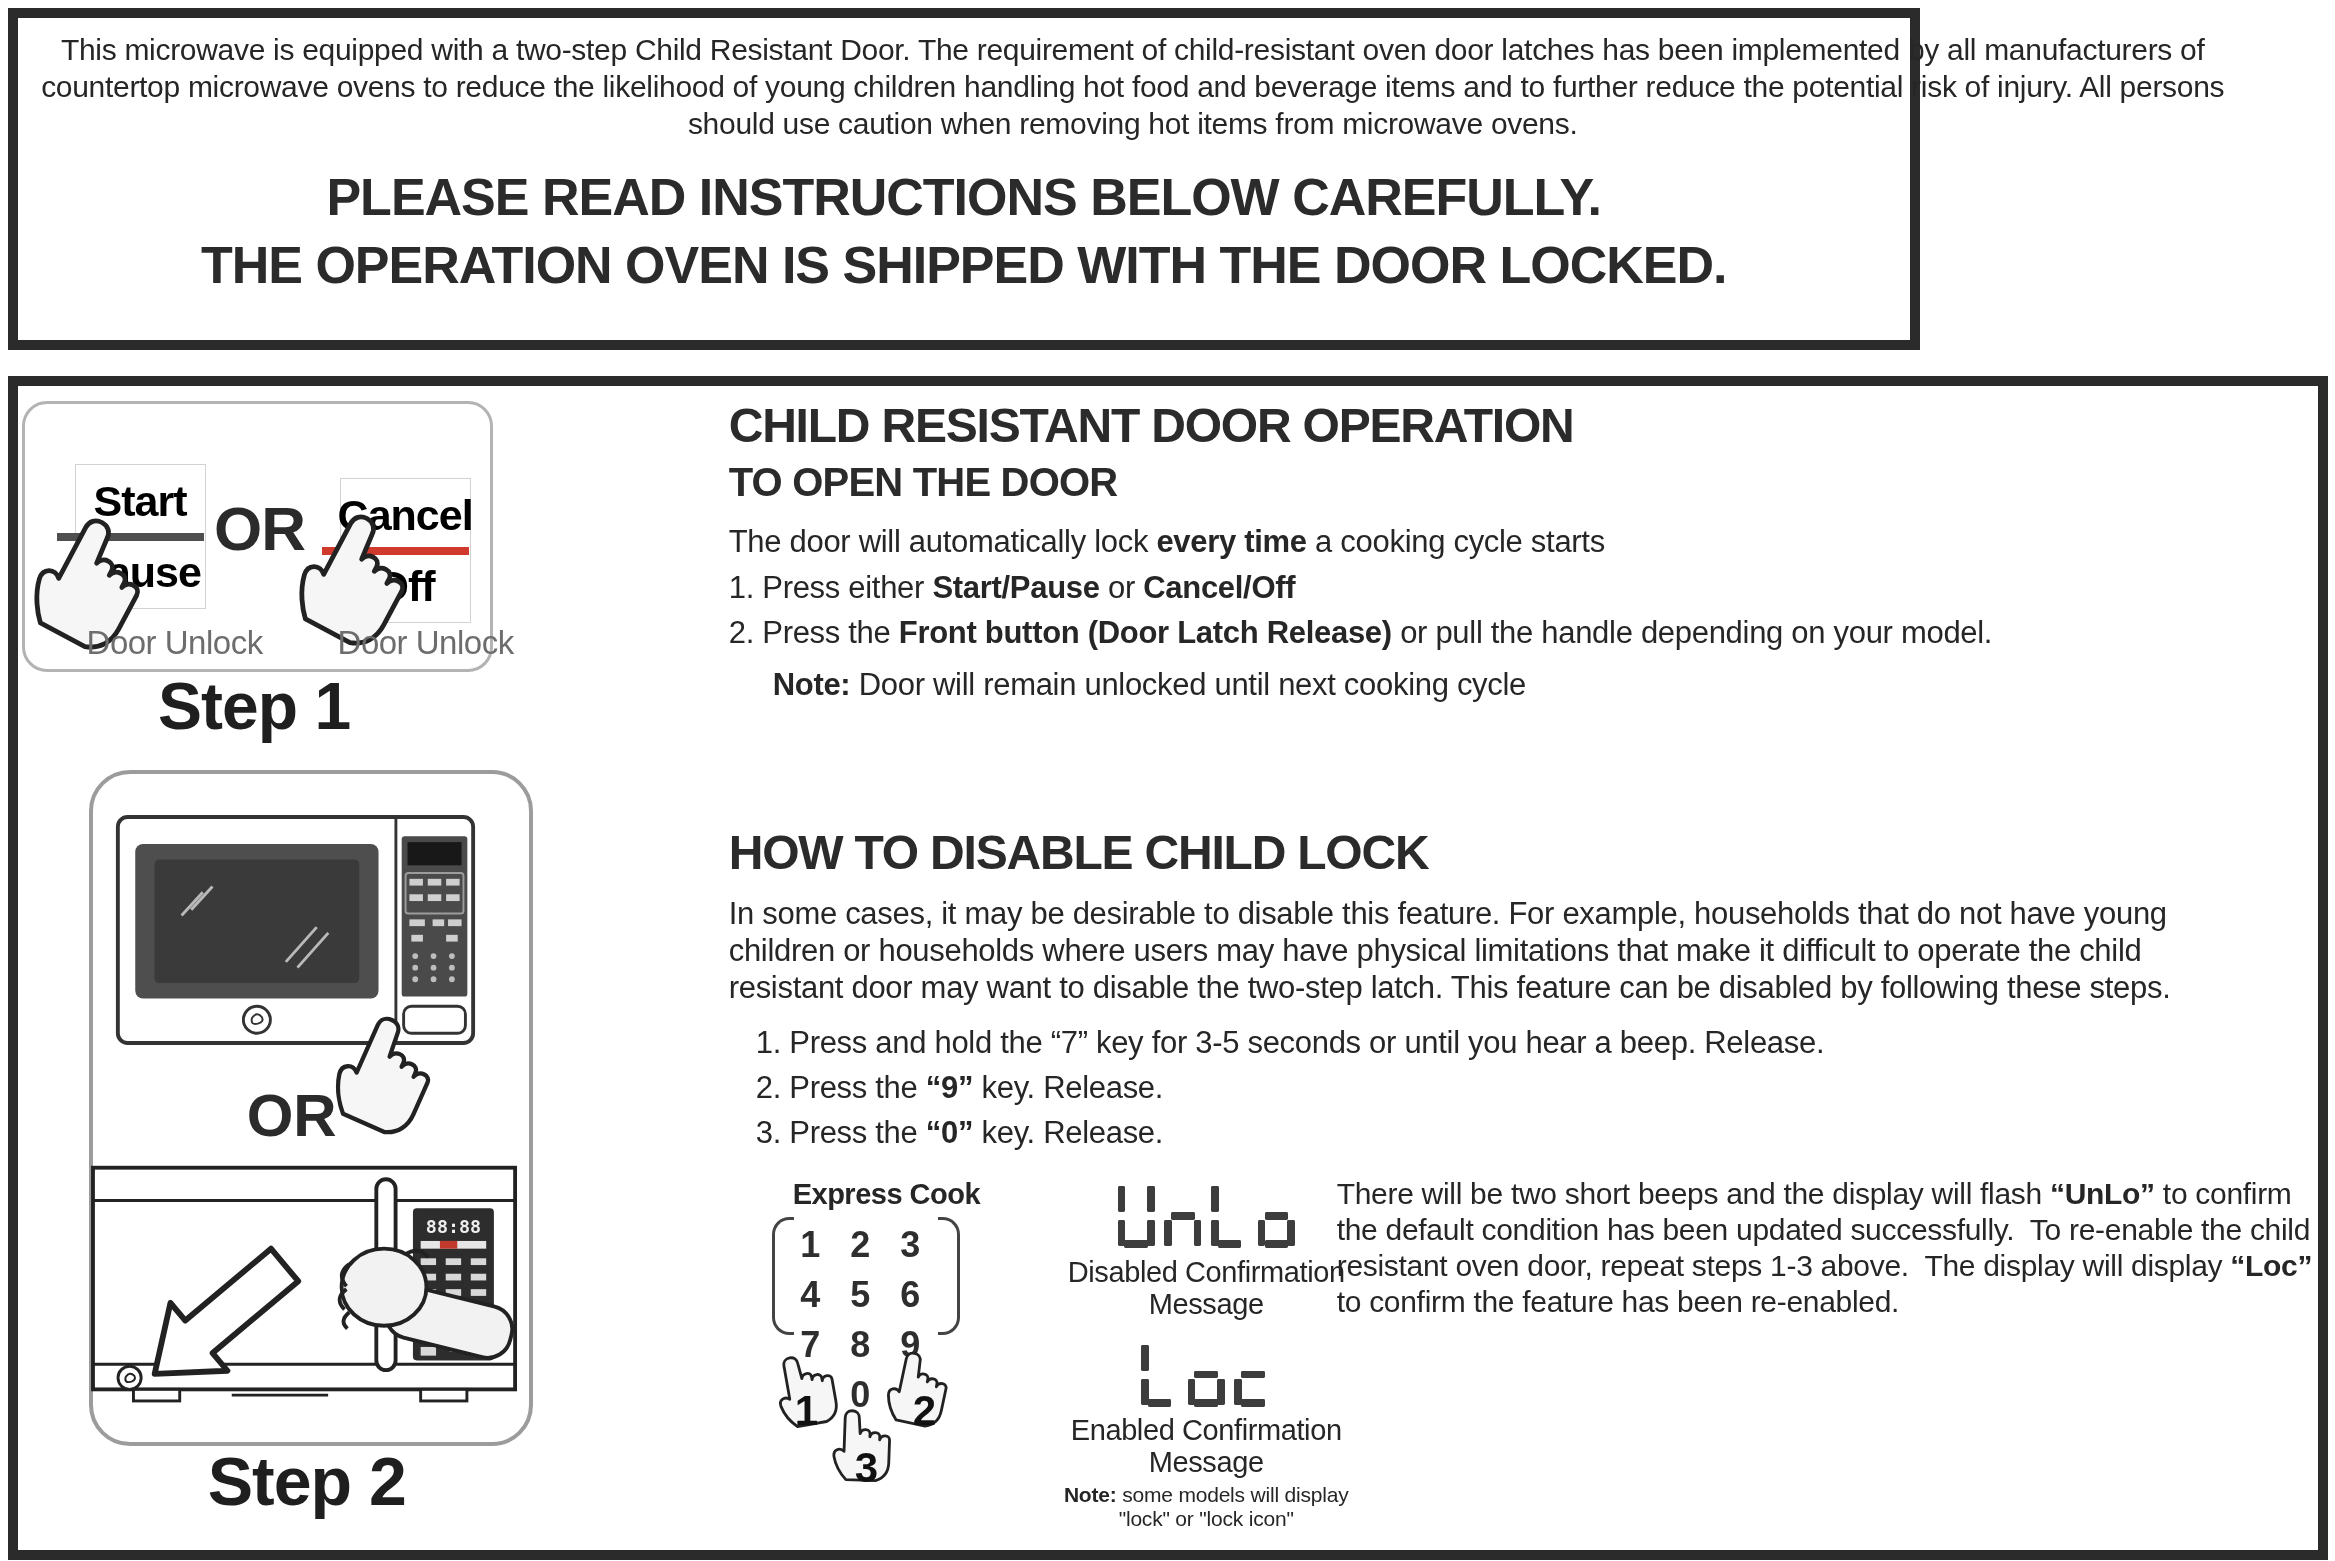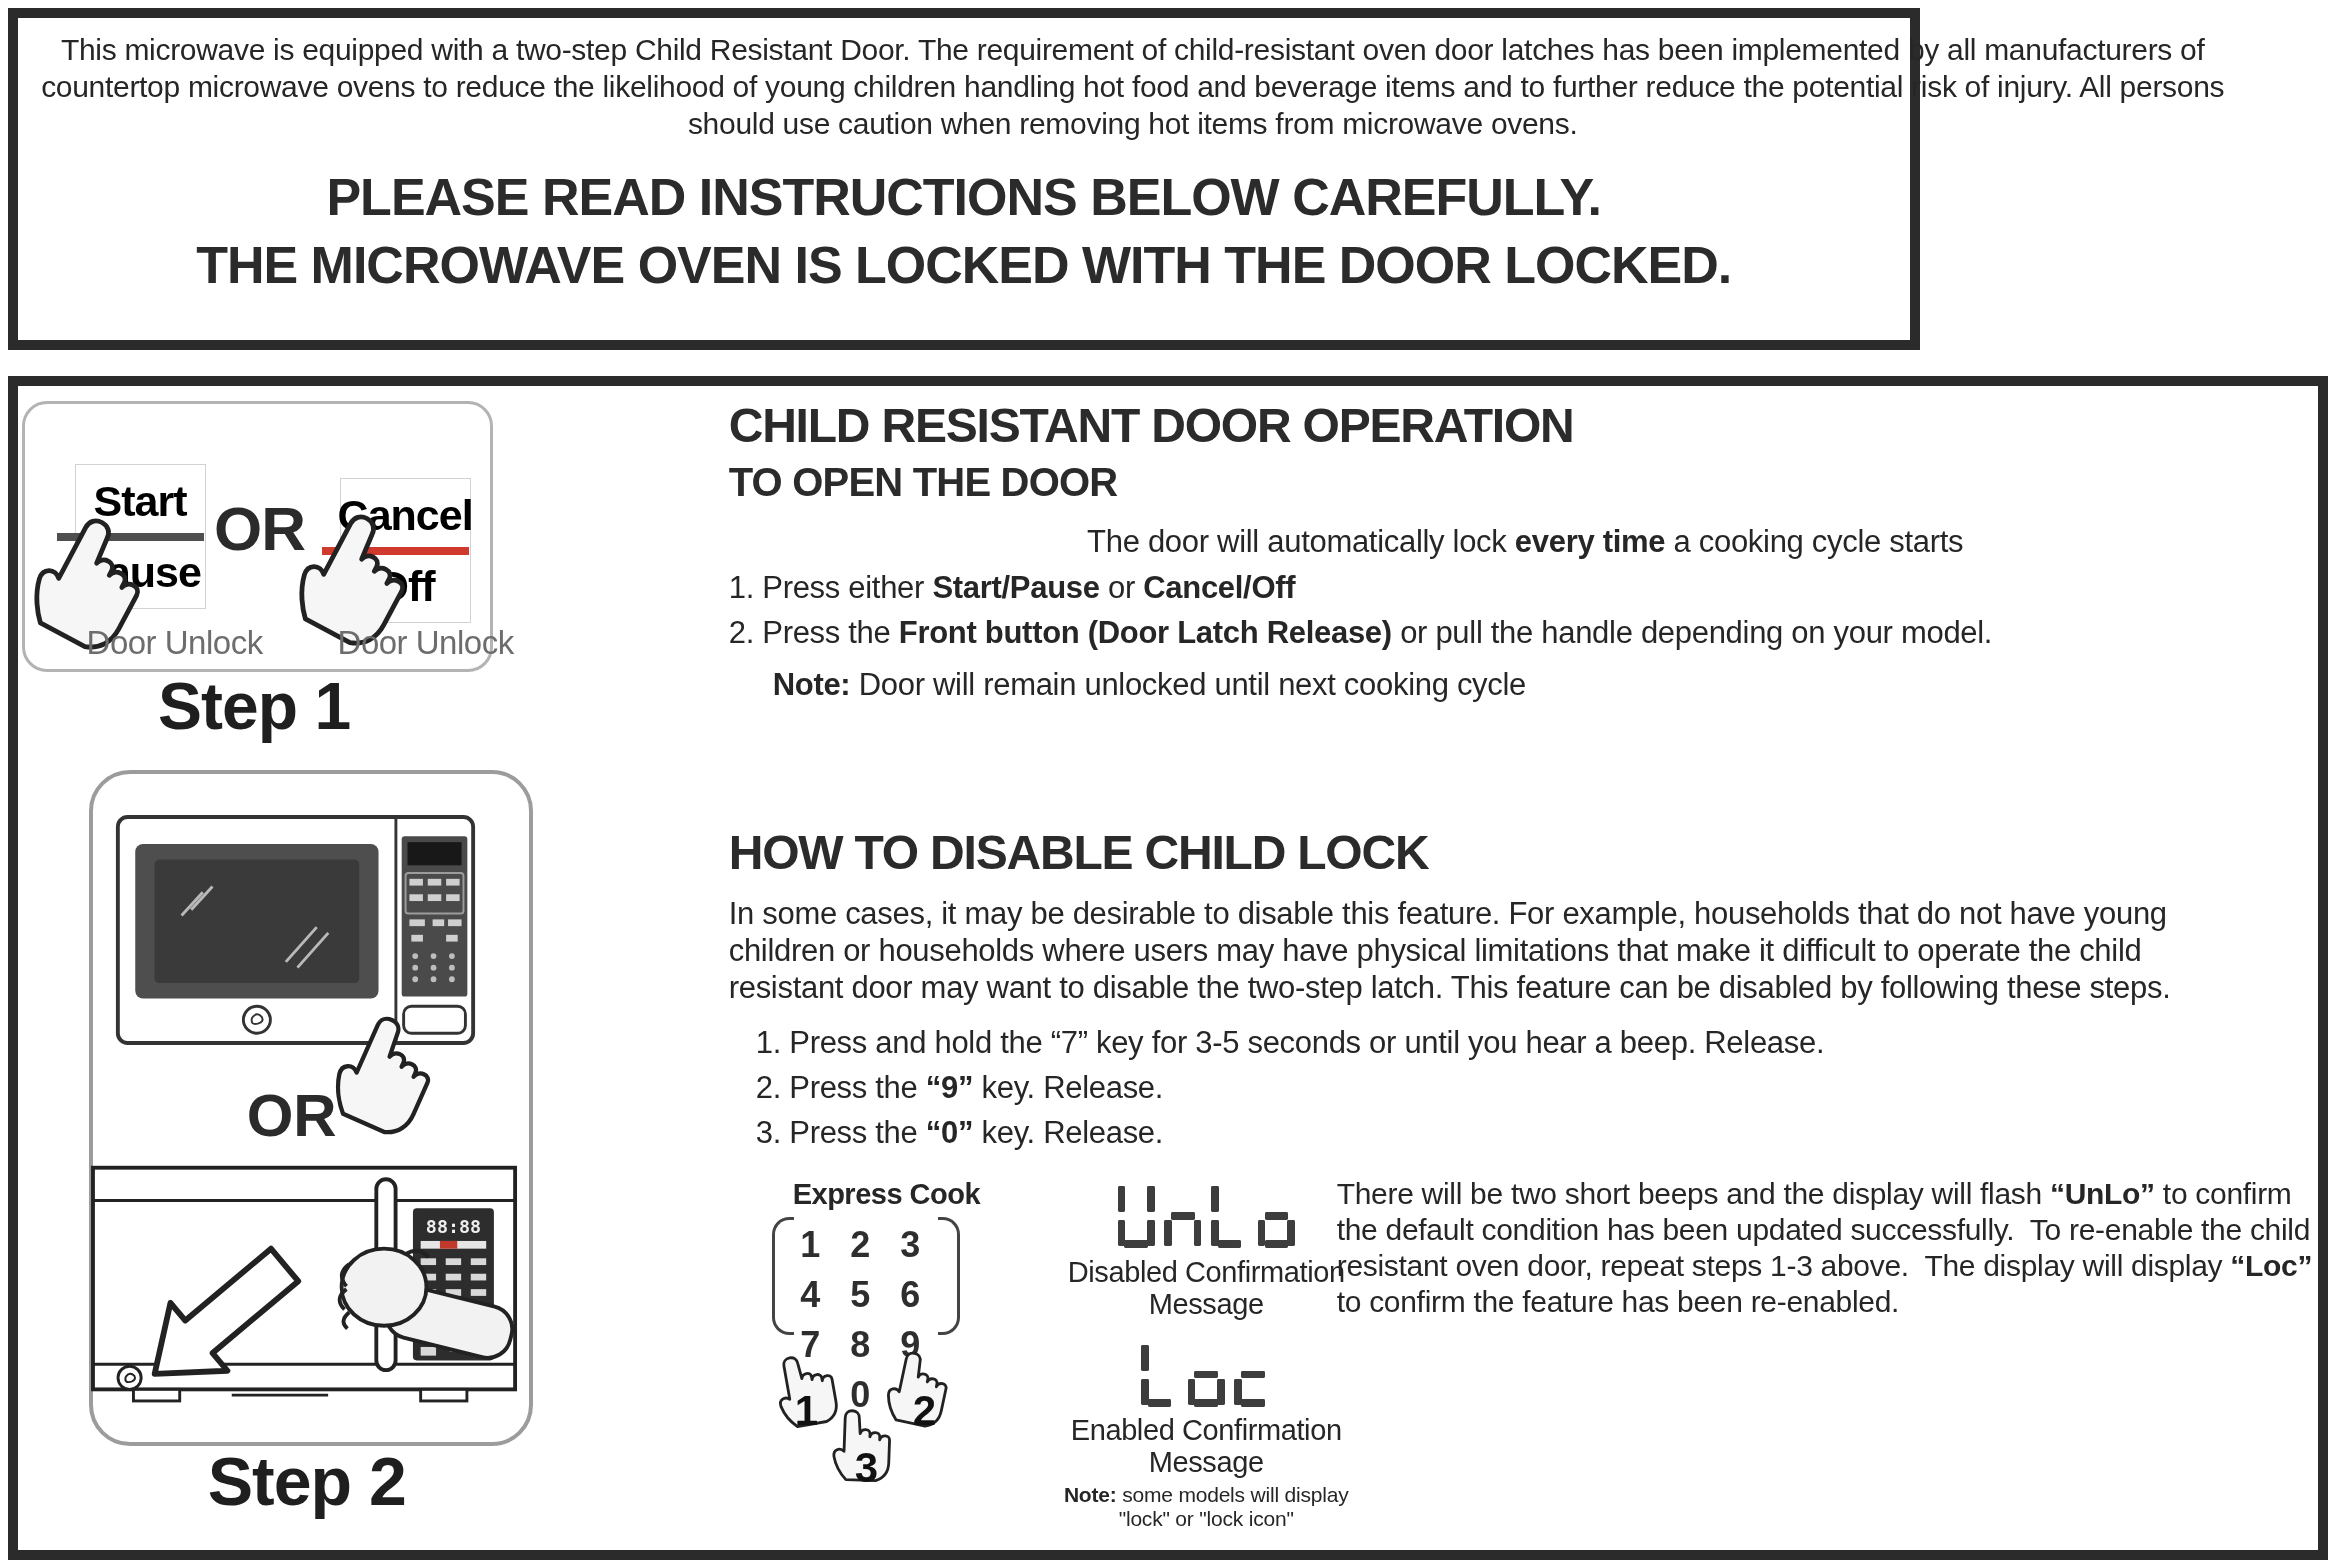--- a/index.html
+++ b/index.html
@@ -43,21 +43,21 @@
   .or2{position:absolute;left:141px;top:307px;width:116px;text-align:center;
        font-size:60px;font-weight:bold;color:#2b2b2b;}
 
   .hand-svg{position:absolute;}
 
   
   .rc{position:absolute;left:711px;width:1593px;}
   .h-big{font-size:48px;font-weight:bold;letter-spacing:-1.2px;color:#2b2b2b;}
   .h-sub{font-size:40px;font-weight:bold;letter-spacing:-0.8px;margin-top:7.7px;color:#2b2b2b;}
   .body-t{font-size:31px;line-height:37px;letter-spacing:-0.3px;}
-  .sec1-p{margin-top:17.4px;text-align:center;}
+  .sec1-p{margin-top:17.4px;}
   .li{margin-top:9.7px;}
   .li2{max-width:1458px;margin-top:7.7px;}
   .note-line{margin-top:15.4px;padding-left:44px;}
   .sec2-p{margin-top:15.4px;max-width:1453px;}
   .steps{margin-top:13.5px;padding-left:27px;}
   .steps .body-t{line-height:45px;}
 
   
   .kp{position:absolute;left:754px;top:792px;width:232px;height:406px;}
   .kp-label{font-size:29px;font-weight:bold;letter-spacing:-0.5px;margin-left:21px;}
@@ -99,21 +99,21 @@
   <defs>
     <symbol id="hand" viewBox="0 0 90 112">
       <path d="M27,8 C21,8 17,12 17,18 L17,66 C11,60 1,64 3,74 C6,88 15,100 21,106 L63,106 C75,102 81,92 81,80 L81,48 C81,40 69,40 67,48 L67,44 C67,36 55,36 53,44 L53,40 C53,32 41,32 39,40 L37,18 C37,12 33,8 27,8 Z" fill="#f6f6f6" stroke="#222" stroke-width="4" stroke-linejoin="round"></path>
     </symbol>
   </defs>
 </svg>
 
 <div class="box1">
   <div class="notice-p">This microwave is equipped with a two-step Child Resistant Door. The requirement of child-resistant oven door latches has been implemented by all manufacturers of countertop microwave ovens to reduce the likelihood of young children handling hot food and beverage items and to further reduce the potential risk of injury. All persons should use caution when removing hot items from microwave ovens.</div>
   <div class="notice-h first">PLEASE READ INSTRUCTIONS BELOW CAREFULLY.</div>
-  <div class="notice-h">THE MICROWAVE OVEN IS LOCKED WITH THE DOOR LOCKED.</div>
+  <div class="notice-h">THE OPERATION OVEN IS SHIPPED WITH THE DOOR LOCKED.</div>
 </div>
 
 <div class="box2">
 
   <div class="panel1">
     <div class="btnimg" style="left:50px;top:60px;">
       <span class="t">Start</span>
       <span class="btnline" style="background: rgb(79, 79, 79);"></span>
       <span class="t">Pause</span>
     </div>

